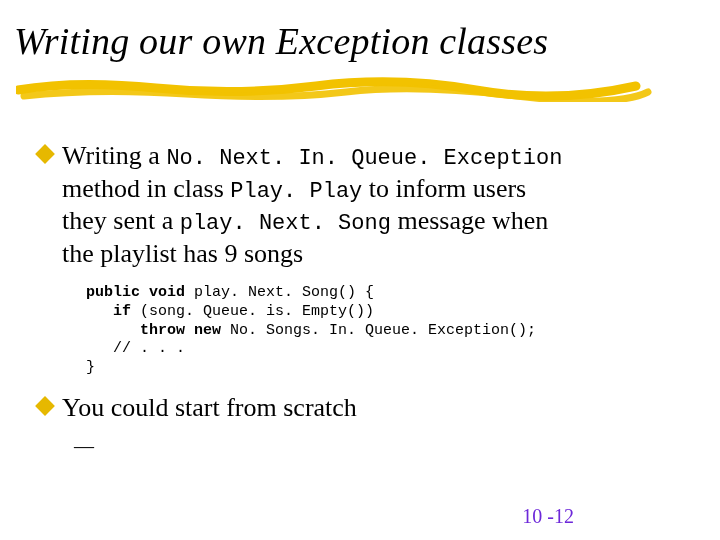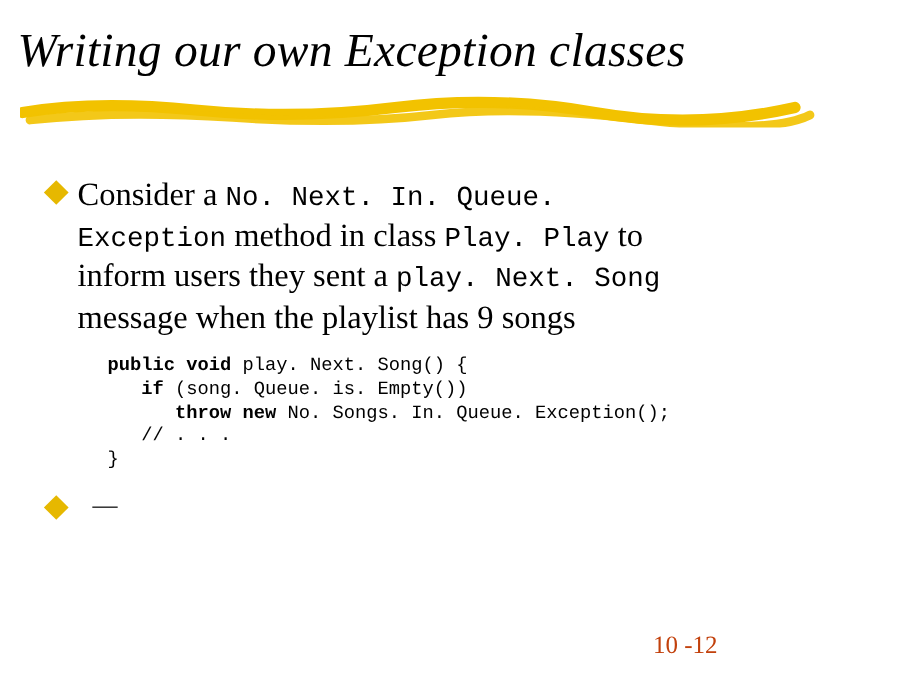--- a/index.html
+++ b/index.html
@@ -96,50 +96,51 @@
     height: 4px;
     background: #000;
     border-radius: 0;
   }
   .em { font-style: italic; }
   .footer {
     position: absolute;
     right: 22px;
     bottom: 12px;
     font-size: 20px;
-    color: #c2410c;
+    color: #6d28d9;
   }
 </style>
 </head>
 <body>
 
 <div class="slide">
 
   <div class="title">Writing our own Exception classes</div>
 
   <svg class="underline" viewBox="0 0 640 28" preserveAspectRatio="none">
     <path d="M2 16 Q 60 6 140 14 T 300 12 T 460 16 T 620 12" stroke="#f2c200" stroke-width="9" fill="none" stroke-linecap="round"></path>
     <path d="M8 22 Q 80 14 170 20 T 330 18 T 500 22 T 632 18" stroke="#f2c200" stroke-width="7" fill="none" stroke-linecap="round" opacity="0.9"></path>
   </svg>
 
   <div class="body">
 
     <div class="b1">
       <span class="diamond"></span>
-      <span>Consider a </span><span class="code-inline">No. Next. In. Queue. Exception</span><span> method in class </span><span class="code-inline">Play. Play</span><span> to inform users they sent a </span><span class="code-inline">play. Next. Song</span><span> message when the playlist has 9 songs</span>
+      <span>Writing a </span><span class="code-inline">No. Next. In. Queue. Exception</span><span> method in class </span><span class="code-inline">Play. Play</span><span> to inform users they sent a </span><span class="code-inline">play. Next. Song</span><span> message when the playlist has 9 songs</span>
     </div>
 
     <div class="codeblock"><span class="kw">public void</span><span> play. Next. Song() {</span>
 <span class="kw">   if</span><span> (song. Queue. is. Empty())</span>
 <span class="kw">      throw new</span><span> No. Songs. In. Queue. Exception();</span>
 <span>   // . . .</span>
 <span>}</span></div>
 
     <div class="b1">
       <span class="diamond"></span>
+      <span>You could start from scratch</span>
     </div>
 
     <div class="b2">
       <span class="dash">—</span>
     </div>
 
 
   </div>
 
   <div class="footer">10 -12</div>

